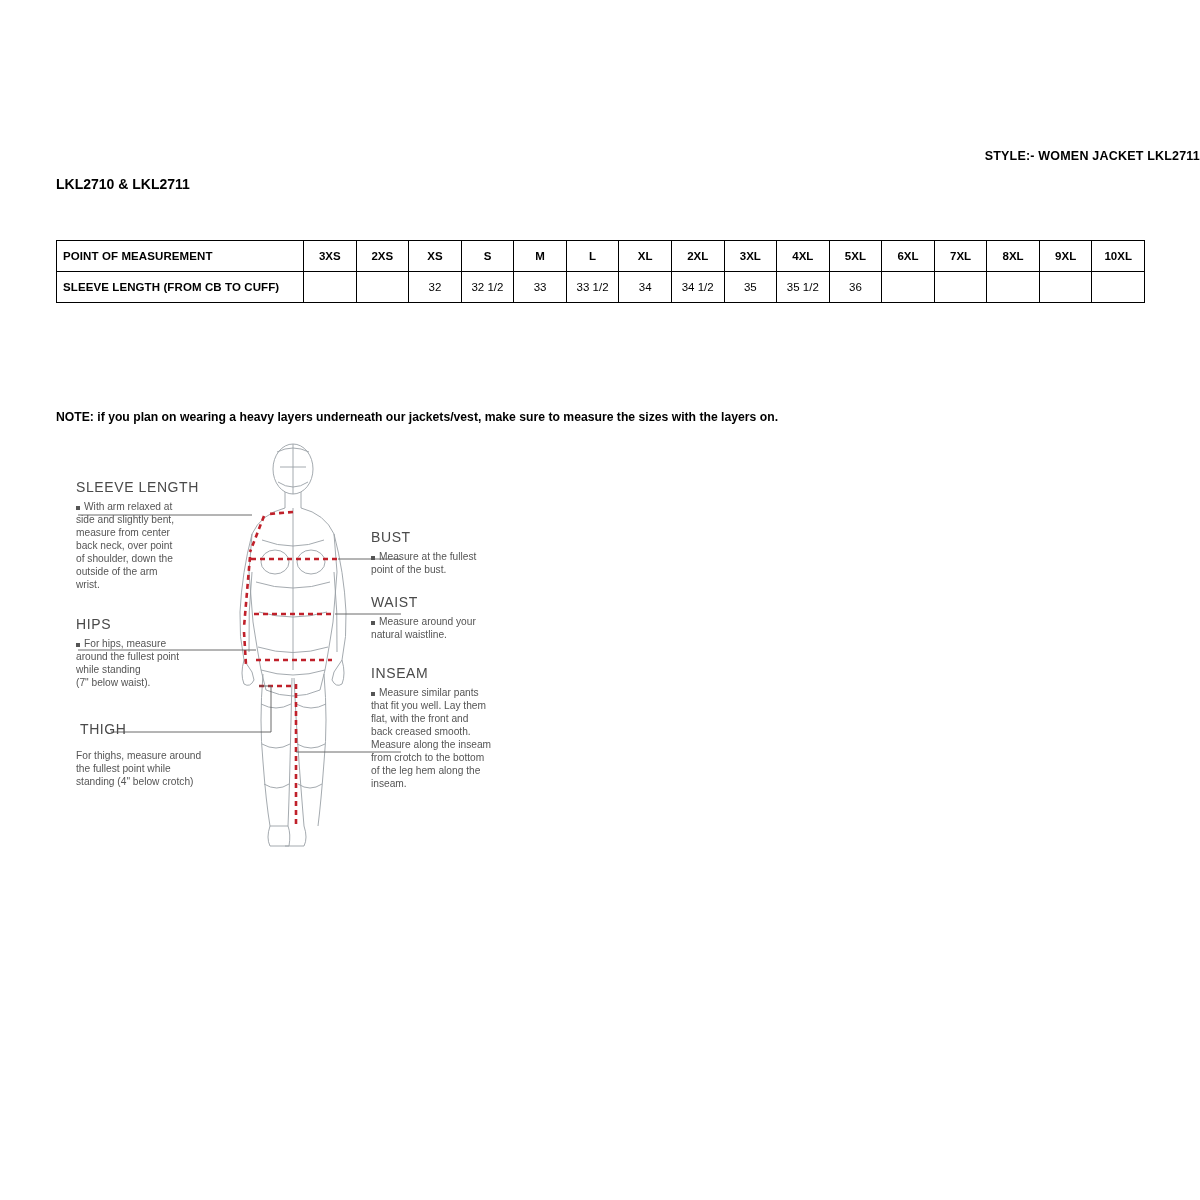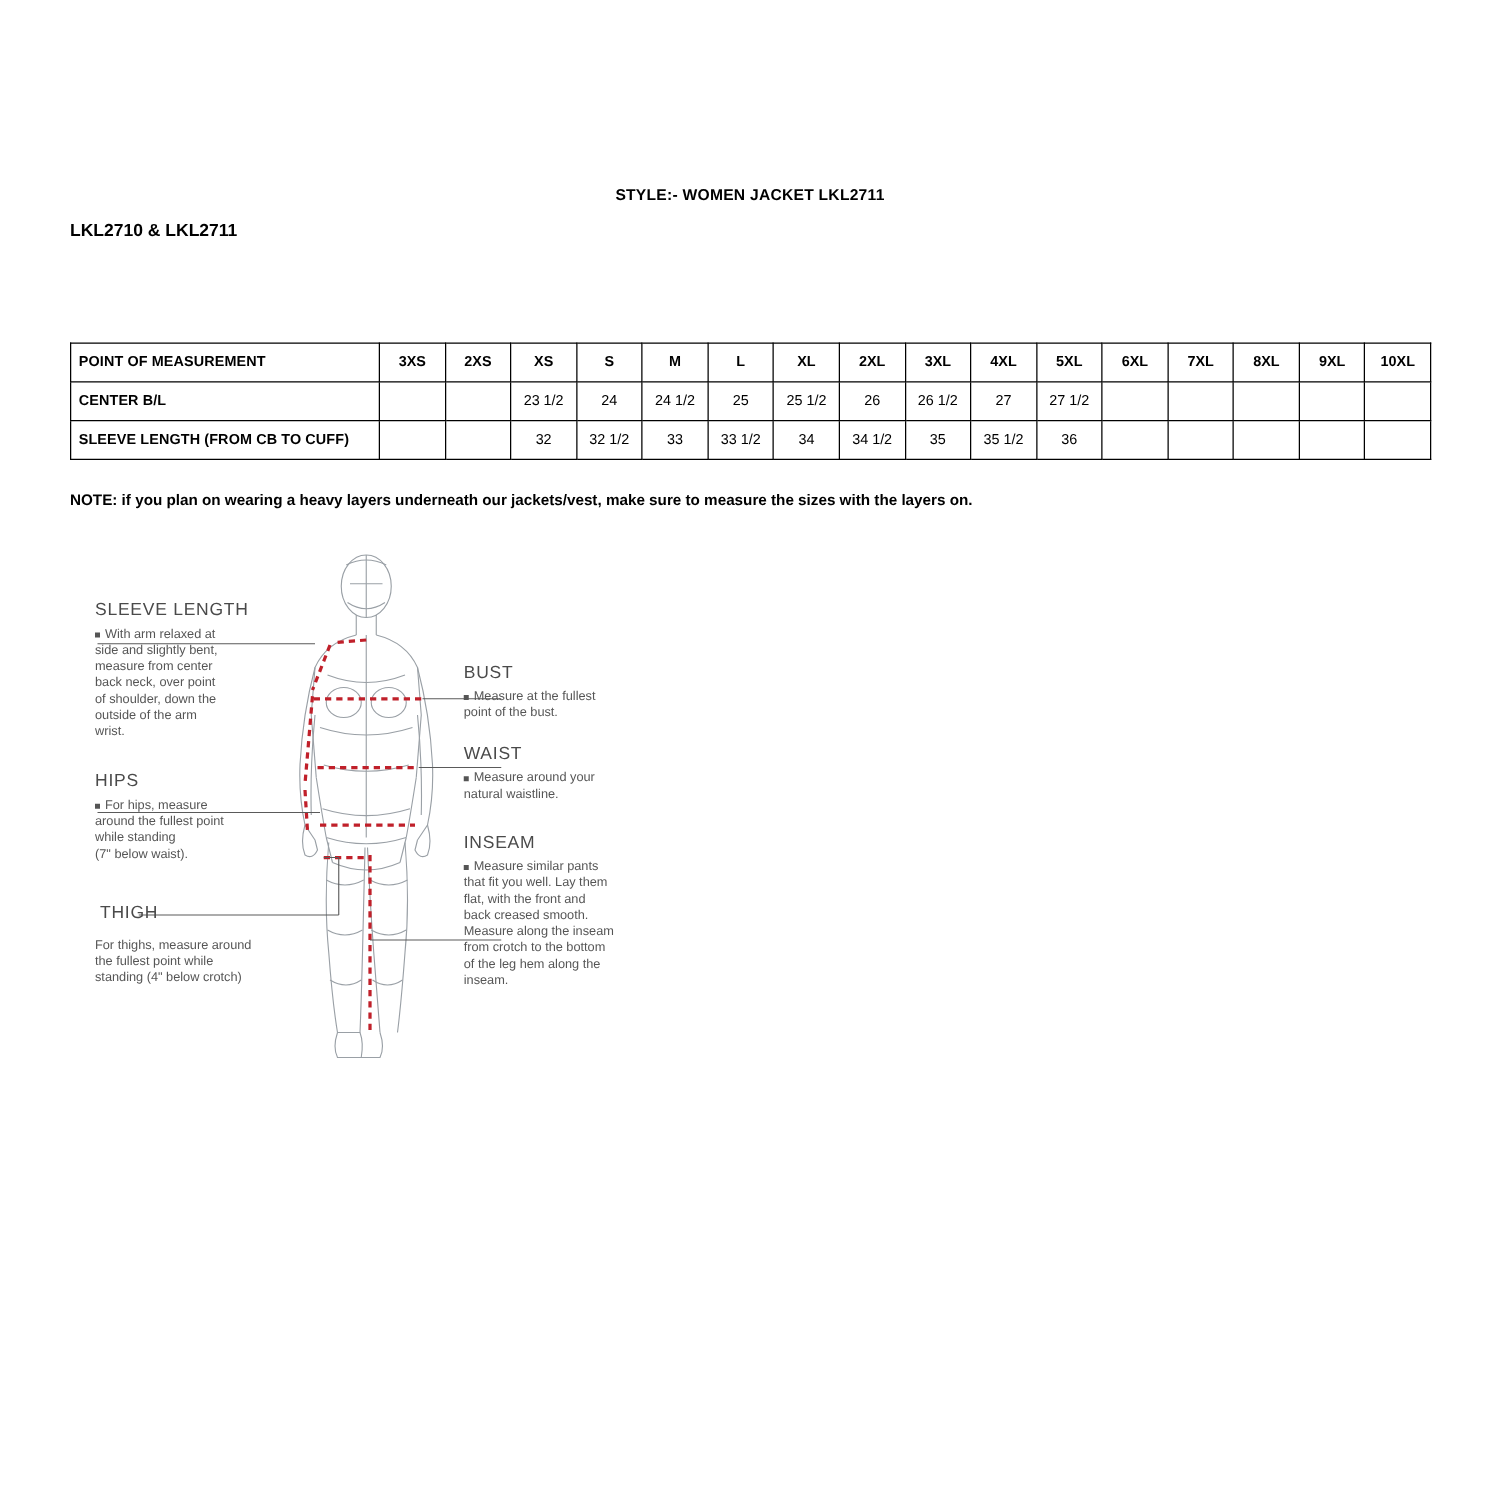--- a/index.html
+++ b/index.html
@@ -17,21 +17,21 @@
   }
   .page {
     position: absolute;
     inset: 0;
   }
   #style-title {
     position: absolute;
     top: 149px;
     left: 0;
     width: 1200px;
-    text-align: center;
+    text-align: right;
     font-size: 12.5px;
     font-weight: bold;
     letter-spacing: 0.2px;
   }
   #doc-code {
     position: absolute;
     top: 176px;
     left: 56px;
     font-size: 14px;
     font-weight: bold;
@@ -40,21 +40,20 @@
   #size-table-wrap {
     position: absolute;
     top: 240px;
     left: 56px;
     width: 1089px;
   }
   table.size-table {
     border-collapse: collapse;
     width: 100%;
     table-layout: fixed;
-    margin-top: 34px;
   }
   table.size-table td, table.size-table th {
     border: 1px solid #000000;
     height: 30px;
     font-size: 11.5px;
     text-align: center;
     vertical-align: middle;
     padding: 0;
     font-weight: bold;
   }
@@ -67,21 +66,21 @@
   }
   table.size-table tbody td.val {
     font-weight: normal;
   }
   table.size-table tbody td.label {
     font-weight: bold;
   }
   
   #note-line {
     position: absolute;
-    top: 393px;
+    top: 410px;
     left: 56px;
     font-size: 12.2px;
     font-weight: bold;
   }
   
   #figure {
     position: absolute;
     top: 422px;
     left: 56px;
     width: 470px;
@@ -131,39 +130,20 @@
           <th>5XL</th>
           <th>6XL</th>
           <th>7XL</th>
           <th>8XL</th>
           <th>9XL</th>
           <th>10XL</th>
         </tr>
       </thead>
       <tbody>
         <tr>
-          <td class="label">CENTER B/L</td>
-          <td class="val"></td>
-          <td class="val"></td>
-          <td class="val">23 1/2</td>
-          <td class="val">24</td>
-          <td class="val">24 1/2</td>
-          <td class="val">25</td>
-          <td class="val">25 1/2</td>
-          <td class="val">26</td>
-          <td class="val">26 1/2</td>
-          <td class="val">27</td>
-          <td class="val">27 1/2</td>
-          <td class="val"></td>
-          <td class="val"></td>
-          <td class="val"></td>
-          <td class="val"></td>
-          <td class="val"></td>
-        </tr>
-        <tr>
           <td class="label">SLEEVE LENGTH (FROM CB TO CUFF)</td>
           <td class="val"></td>
           <td class="val"></td>
           <td class="val">32</td>
           <td class="val">32 1/2</td>
           <td class="val">33</td>
           <td class="val">33 1/2</td>
           <td class="val">34</td>
           <td class="val">34 1/2</td>
           <td class="val">35</td>

